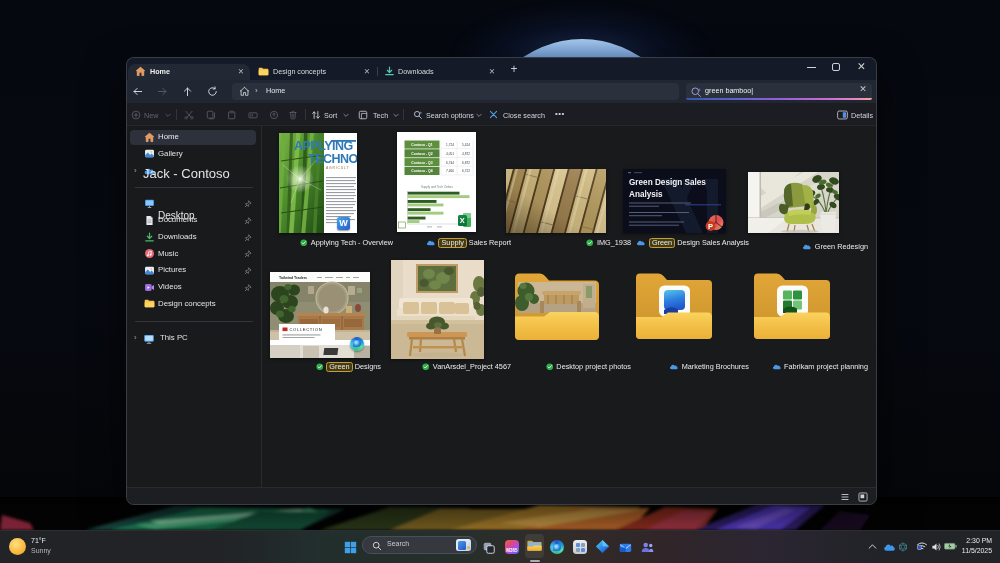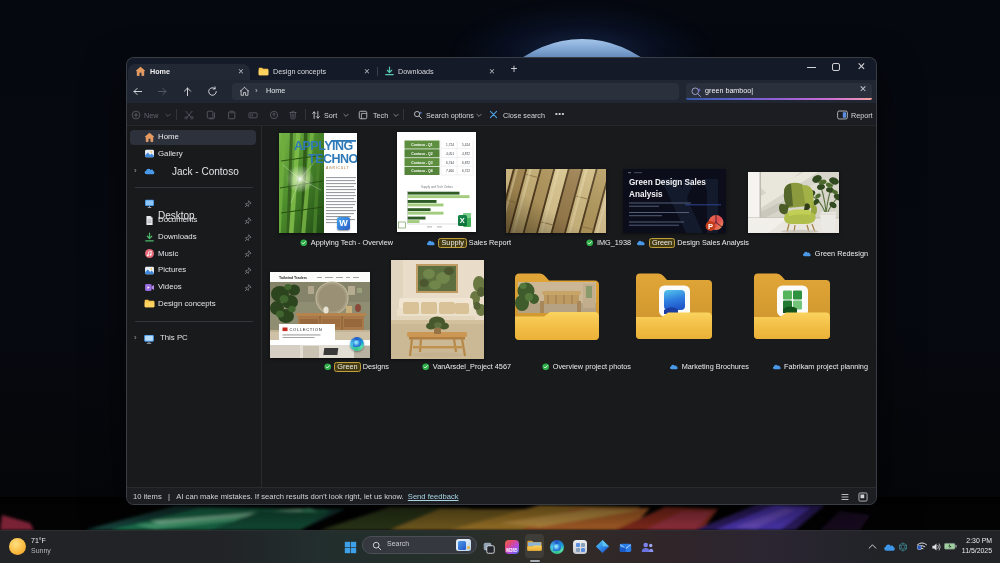--- a/index.html
+++ b/index.html
@@ -192,39 +192,39 @@
     </svg>
   <svg class="ab" style="left:362px;top:52px" width="9" height="9" viewBox="0 0 16 16">
       <path d="M2.5 2.5 L13.5 13.5 M13.5 2.5 L2.5 13.5" stroke="#4fa8e8" stroke-width="1.8" stroke-linecap="round"></path>
     </svg>
   <div class="ab" style="left:376px;top:52.5px;font-size:7.2px;color:#d4d6da">Close search</div>
   <div class="ab" style="left:428px;top:51px;font-size:8px;color:#d4d6da;letter-spacing:0.5px">•••</div>
   <svg class="ab" style="left:710px;top:51.5px" width="11" height="10" viewBox="0 0 18 16">
       <rect x="1" y="1.5" width="16" height="13" rx="2.5" stroke="#cfd2d6" stroke-width="1.3" fill="none"></rect>
       <rect x="9.5" y="3.5" width="5.5" height="9" fill="#5a8de0"></rect>
     </svg>
-  <div class="ab" style="left:724px;top:52.5px;font-size:7.2px;color:#d4d6da">Report</div>
+  <div class="ab" style="left:724px;top:52.5px;font-size:7.2px;color:#d4d6da">Details</div>
   <div id="main"></div>
 
   <div class="ab" style="left:3px;top:71.5px;width:126px;height:15px;background:#2d313b;border-radius:4px"></div>
   <svg class="ab" style="left:17px;top:73.5px" width="11" height="11" viewBox="0 0 16 16">
       <path d="M8 1.5 L14.5 7 L13 7 L13 14 L9.8 14 L9.8 9.5 L6.2 9.5 L6.2 14 L3 14 L3 7 L1.5 7 Z" fill="#e8995c" stroke="#f3b285" stroke-width="0.6"></path>
     </svg>
   <div class="ab" style="left:31px;top:74px;color:#e8e9eb;font-size:7.8px">Home</div>
   <svg class="ab" style="left:17px;top:90px" width="11" height="11" viewBox="0 0 16 16">
       <rect x="1.5" y="2.5" width="13" height="11" rx="2" fill="#e8eef5"></rect>
       <path d="M1.5 10.5 L5.5 6.5 L9 10 L11 8 L14.5 11.5 L14.5 11.5 Q14.5 13.5 12.5 13.5 L3.5 13.5 Q1.5 13.5 1.5 11.5 Z" fill="#3f87d8"></path>
       <circle cx="10.6" cy="5.6" r="1.4" fill="#f7c54d"></circle>
     </svg>
   <div class="ab" style="left:31px;top:90.5px;color:#e2e3e5;font-size:7.8px">Gallery</div>
   <div class="ab" style="left:7px;top:108px;color:#9fa2a8;font-size:8px">›</div>
   <svg class="ab" style="left:16px;top:107px" width="13" height="13" viewBox="0 0 16 16">
       <path d="M4.5 11.5 Q2 11.5 2 9.3 Q2 7.3 3.9 7.1 Q4.1 4.5 6.8 4.5 Q8.6 4.5 9.4 6 Q9.9 5.6 10.7 5.6 Q12.4 5.6 12.6 7.3 Q14 7.6 14 9.5 Q14 11.5 12 11.5 Z" fill="#4a99e8"></path>
     </svg>
-  <div class="ab" style="left:45px;top:107.5px;color:#e2e3e5;font-size:10px">Jack - Contoso</div>
+  <div class="ab" style="left:16px;top:107.5px;color:#e2e3e5;font-size:13px">Jack - Contoso</div>
   <div class="ab" style="left:8px;top:129px;width:118px;height:1px;background:#33353a"></div>
 
   <svg class="ab" style="left:17px;top:140px" width="11" height="11" viewBox="0 0 16 16">
       <rect x="1.5" y="2.5" width="13" height="9" rx="1.5" fill="#4a99e8"></rect>
       <rect x="2.8" y="3.8" width="10.4" height="6.4" rx="0.8" fill="#8ec7f5"></rect>
       <path d="M6 13.8 L10 13.8" stroke="#9aa0a8" stroke-width="1.4" stroke-linecap="round"></path>
       <path d="M8 11.5 L8 13.5" stroke="#9aa0a8" stroke-width="1.4"></path>
     </svg>
   <div class="ab" style="left:31px;top:152px;color:#e2e3e5;font-size:10px">Desktop</div>
   <svg class="ab" style="left:17px;top:156.5px" width="11" height="11" viewBox="0 0 16 16">
@@ -555,21 +555,21 @@
         <path d="M35 32 Q31 31 31 36 Q31 41 35 42 L39 43 L41 33 Z" fill="#4c5c26"></path>
         <path d="M64 33 Q69 32 69 38 Q69 43 65 44 L62 44 Z" fill="#97a73f"></path>
         <path d="M37 42 Q47 38 59 39 L65 41 Q69 43 67 48 Q65 52 57 52 L43 52 Q37 52 36 47 Z" fill="#b0bf4c"></path>
         <path d="M40 39 Q50 36 62 38 L63 43 Q52 41 41 44 Z" fill="#c2cf56"></path>
         <path d="M57 32 Q61 30 62 34 Q62 38 59 38 L56 38 Z" fill="#303c18"></path>
         <path d="M41 52 L39 60 M64 52 L67 60 M47 53 L46 60 M59 53 L61 60" stroke="#a8834a" stroke-width="1.3"></path>
       </g>
       <ellipse cx="52" cy="59.5" rx="19" ry="1.8" fill="#c5c2b6" opacity="0.8"></ellipse>
     </svg>
   </div>
-  <div class="label" style="left:591px;top:190px;width:150px">
+  <div class="label" style="left:591px;top:183px;width:150px">
     <svg width="9.5" height="7" viewBox="0 0 16 11">
         <path d="M4.5 10 Q1.5 10 1.5 7.6 Q1.5 5.5 3.4 5.3 Q3.7 2.5 6.6 2.5 Q8.6 2.5 9.4 4.2 Q9.9 3.8 10.8 3.8 Q12.6 3.8 12.8 5.6 Q14.5 5.9 14.5 7.9 Q14.5 10 12.4 10 Z" fill="#4a99e8"></path>
       </svg>
     <span>Green Redesign</span>
   </div>
 
   <div class="thumb" style="left:142.6px;top:213.9px;width:100px;height:86px;background:#fff">
     <svg width="100" height="86" viewBox="0 0 100 86">
       <rect x="0" y="0" width="100" height="10" fill="#fcfcfa"></rect>
       <text x="9" y="6.8" font-size="3.6" font-weight="bold" fill="#2a2a2a">Tailwind Traders</text>
@@ -628,21 +628,21 @@
       <rect x="0" y="73" width="100" height="13" fill="#e3ded4"></rect>
       <rect x="0" y="73" width="30" height="13" fill="#d6d0c4"></rect>
       <rect x="55" y="76" width="14" height="7" fill="#3a3a3a" transform="skewX(-8) translate(10,0)"></rect>
       <rect x="33" y="74" width="16" height="12" fill="#c9c2b2"></rect>
       <rect x="84" y="74" width="16" height="12" fill="#b9b2a2"></rect>
     </svg>
     <div class="ab" style="left:80px;top:65px;width:14px;height:14px;border-radius:50%;background:conic-gradient(from 130deg at 50% 45%,#5ae0a8 0%,#35c687 14%,#47c2e8 38%,#2456c8 62%,#1a9ad8 85%,#5ae0a8 100%);box-shadow:0 1px 2px rgba(0,0,0,0.4)">
       <div class="ab" style="left:3px;top:3.5px;width:8px;height:7px;border-radius:50% 50% 50% 20%;background:radial-gradient(circle at 40% 35%,#8fe8f8 10%,#2b7de0 55%,#1a4ab0)"></div>
     </div>
   </div>
-  <div class="label" style="left:112px;top:303px;width:150px">
+  <div class="label" style="left:104px;top:303px;width:150px">
     <svg width="7.5" height="7.5" viewBox="0 0 16 16">
         <circle cx="8" cy="8" r="7.2" fill="#2eae48"></circle>
         <path d="M4.5 8.2 L7 10.7 L11.5 5.7" stroke="#fff" stroke-width="1.8" fill="none" stroke-linecap="round" stroke-linejoin="round"></path>
       </svg>
     <span><span class="hl">Green</span> Designs</span>
   </div>
 
   <div class="thumb" style="left:263.5px;top:201.5px;width:93px;height:99px;background:#eae6dd">
     <svg width="93" height="99" viewBox="0 0 93 99">
       <rect x="0" y="0" width="93" height="60" fill="#ebe7de"></rect>
@@ -747,21 +747,21 @@
         <rect x="73" y="14" width="6" height="12" fill="#8a9a6a"></rect>
       </g>
       <path d="M2 44.5 L31 44.5 L37 40 L81.5 40 Q86 40 86 44.5 L86 63.5 Q86 68 81.5 68 L6.5 68 Q2 68 2 63.5 Z" fill="url(#ffront)"></path>
     </svg>
   </div>
   <div class="label" style="left:354px;top:303px;width:150px">
     <svg width="7.5" height="7.5" viewBox="0 0 16 16">
         <circle cx="8" cy="8" r="7.2" fill="#2eae48"></circle>
         <path d="M4.5 8.2 L7 10.7 L11.5 5.7" stroke="#fff" stroke-width="1.8" fill="none" stroke-linecap="round" stroke-linejoin="round"></path>
       </svg>
-    <span>Overview project photos</span>
+    <span>Desktop project photos</span>
   </div>
 
   <div class="ab" style="left:507px;top:214px;width:80px;height:68px">
     <svg width="80" height="68" viewBox="0 0 80 68">
       <path d="M2 5.5 Q2 1.5 6 1.5 L24.5 1.5 Q27.5 1.5 29.5 4 L33 8 L74 8 Q78 8 78 12 L78 63 Q78 67 74 67 L6 67 Q2 67 2 63 Z" fill="url(#fback)"></path>
       <rect x="25" y="13.5" width="31" height="31" rx="5.5" fill="#fbfbfa"></rect>
       <defs>
         <linearGradient id="mktg" x1="0" y1="0" x2="0.25" y2="1">
             <stop offset="0" stop-color="#55c5ea"></stop>
             <stop offset="0.55" stop-color="#2f7fe0"></stop>
@@ -794,21 +794,20 @@
       <path d="M2 45 L28 45 L34 40.5 L74 40.5 Q78 40.5 78 45 L78 63 Q78 67 74 67 L6 67 Q2 67 2 63 Z" fill="url(#ffront)"></path>
     </svg>
   </div>
   <div class="label" style="left:591px;top:303px;width:150px">
     <svg width="9.5" height="7" viewBox="0 0 16 11">
         <path d="M4.5 10 Q1.5 10 1.5 7.6 Q1.5 5.5 3.4 5.3 Q3.7 2.5 6.6 2.5 Q8.6 2.5 9.4 4.2 Q9.9 3.8 10.8 3.8 Q12.6 3.8 12.8 5.6 Q14.5 5.9 14.5 7.9 Q14.5 10 12.4 10 Z" fill="#4a99e8"></path>
       </svg>
     <span>Fabrikam project planning</span>
   </div>
   <div id="statusbar"></div>
-  <div class="ab" style="left:6px;top:434px;font-size:7.6px;color:#d2d3d6">10 items&nbsp;&nbsp;&nbsp;|&nbsp;&nbsp;&nbsp;AI can make mistakes. If search results don't look right, let us know.&nbsp;&nbsp;<span style="text-decoration:underline;color:#a8d4e4">Send feedback</span></div>
   <svg class="ab" style="left:713px;top:433.5px" width="10" height="10" viewBox="0 0 16 16">
       <path d="M2.5 4 L13.5 4 M2.5 8 L13.5 8 M2.5 12 L13.5 12" stroke="#cfd2d6" stroke-width="1.4"></path>
     </svg>
   <svg class="ab" style="left:731px;top:433.5px" width="10" height="10" viewBox="0 0 16 16">
       <rect x="1.5" y="1.5" width="13" height="13" rx="2" stroke="#cfd2d6" stroke-width="1.3" fill="none"></rect>
       <rect x="4" y="4" width="6" height="6" fill="#cfd2d6"></rect>
     </svg>
 </div>
 <div id="taskbar">
   <div class="ab" style="left:0;top:0;width:1000px;height:33px;background:linear-gradient(90deg,rgba(0,0,0,0) 0%,rgba(0,0,0,0) 22%,rgba(40,125,85,0.13) 32%,rgba(70,140,70,0.11) 45%,rgba(170,110,45,0.12) 56%,rgba(165,55,55,0.11) 67%,rgba(120,55,140,0.11) 77%,rgba(0,0,0,0) 88%)"></div>

